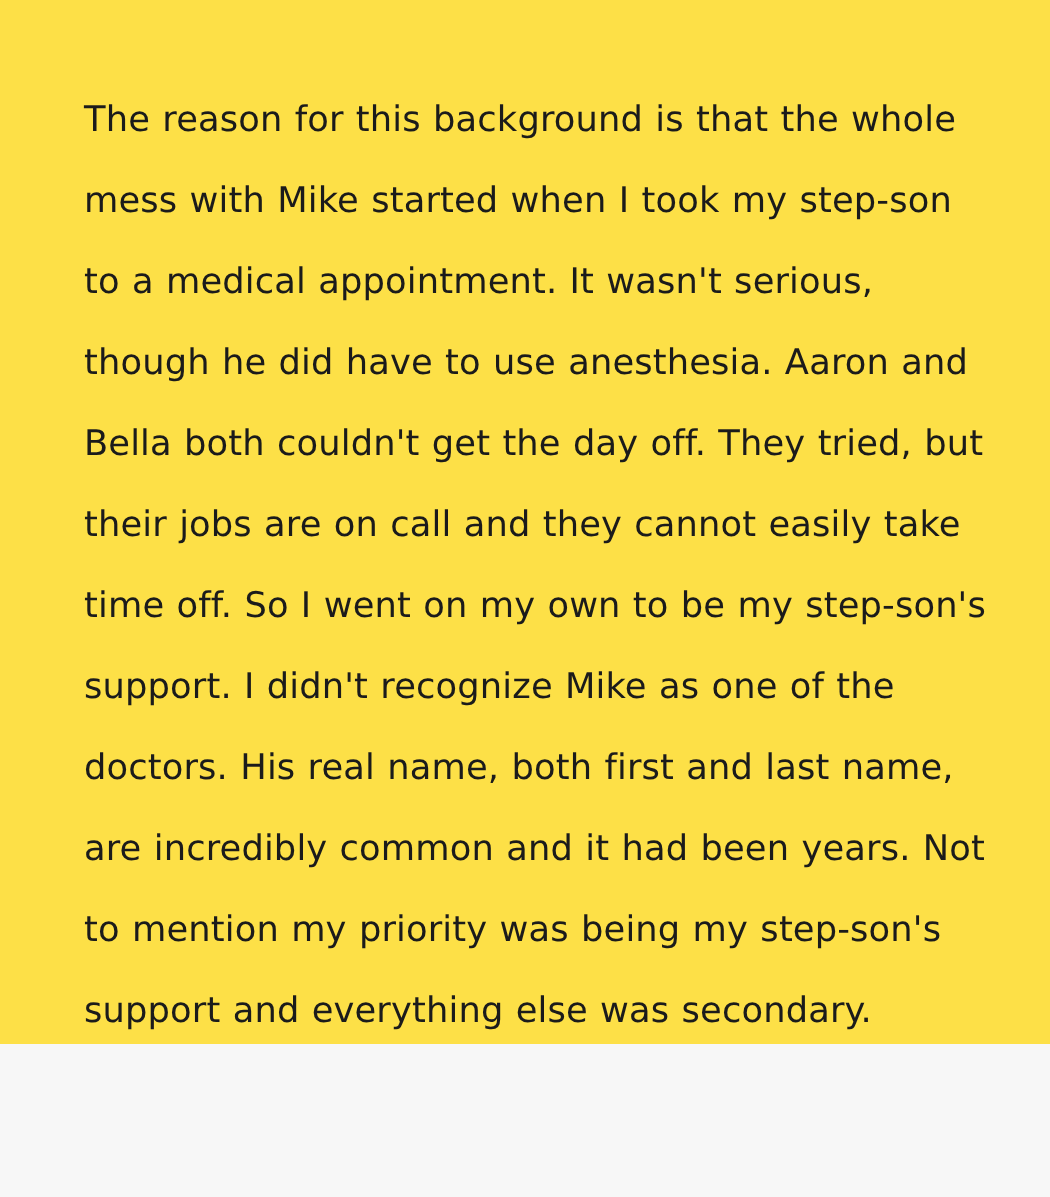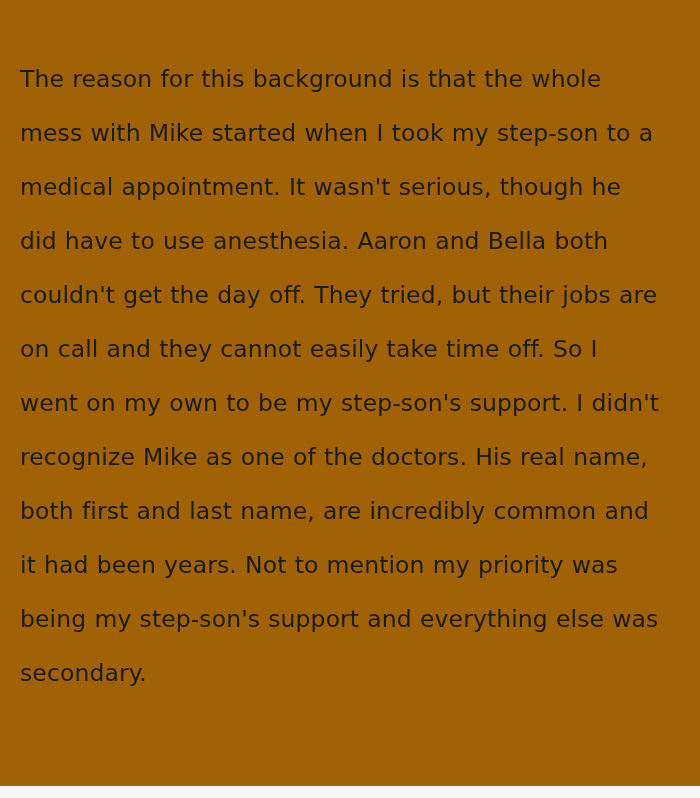--- a/index.html
+++ b/index.html
@@ -9,23 +9,23 @@
   body {
     width: 700px;
     height: 798px;
     background: #f7f7f7;
     font-family: "DejaVu Sans", sans-serif;
     overflow: hidden;
   }
   .page {
     box-sizing: border-box;
     width: 700px;
-    height: 786px;
-    background: #a16207;
-    padding: 28px 40px 28px 20px;
+    height: 696px;
+    background: #fde047;
+    padding: 28px 40px 28px 56px;
     display: block;
   }
   .story-text {
     font-size: 23.5px;
     line-height: 54px;
     color: #1b1b1b;
     letter-spacing: 0.1px;
     word-spacing: 0.6px;
     text-align: left;
     white-space: pre-wrap;

